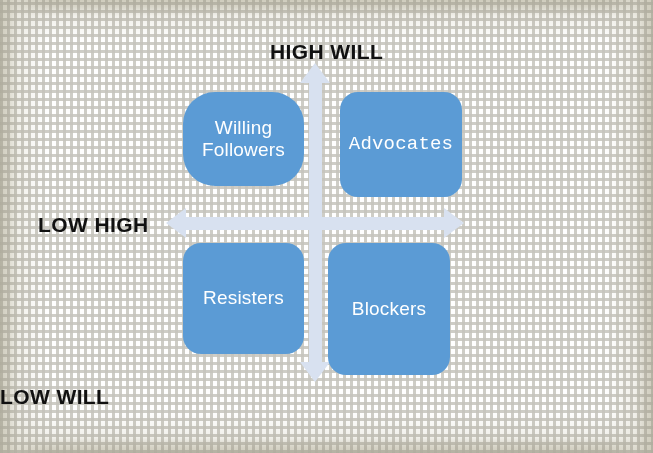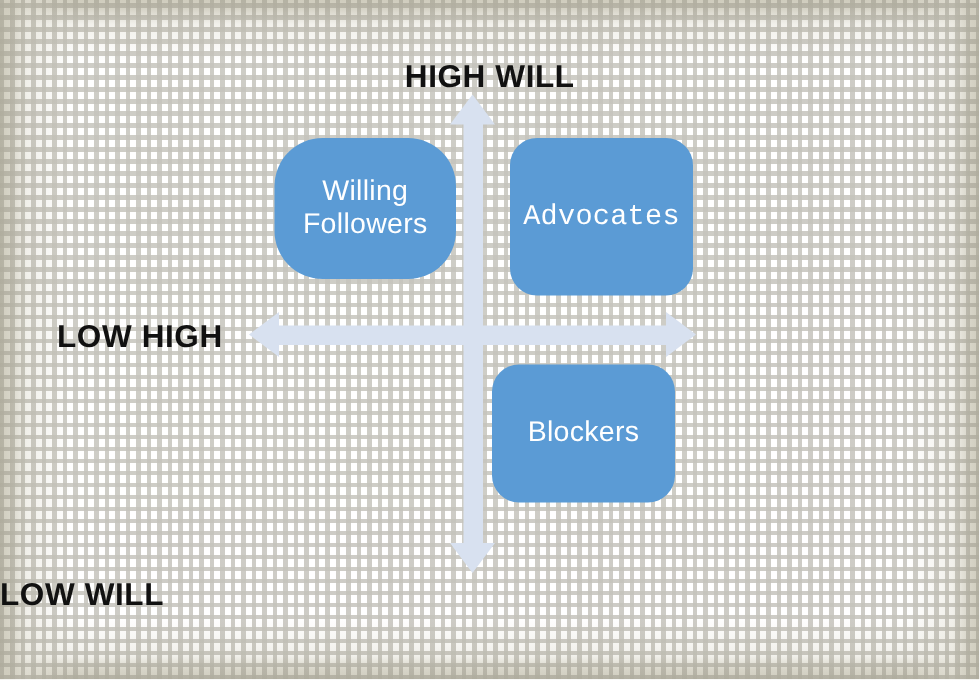--- a/index.html
+++ b/index.html
@@ -119,21 +119,21 @@
     font-size: 19px;
     line-height: 1.18;
     font-weight: 400;
     letter-spacing: .2px;
     box-sizing: border-box;
     padding: 4px 8px;
   }
   .quad-tl { left: 183px; top: 92px;  width: 121px; height: 94px; border-radius: 32px; }
   .quad-tr { left: 340px; top: 92px;  width: 122px; height: 105px; font-family: Liberation Mono, monospace; }
   .quad-bl { left: 183px; top: 243px; width: 121px; height: 111px; }
-  .quad-br { left: 328px; top: 243px; width: 122px; height: 92px; }
+  .quad-br { left: 328px; top: 243px; width: 122px; height: 132px; }
   .quad-label { white-space: pre-line; display: block; }
 
   
   .axis-label {
     position: absolute;
     font-weight: bold;
     color: #111111;
     font-size: 21px;
     letter-spacing: .4px;
     white-space: nowrap;
@@ -162,20 +162,23 @@
     <div class="arrow-head arrow-right"></div>
   </div>
 
   <div class="quad quad-tl">
     <span class="quad-label">Willing
 Followers</span>
   </div>
   <div class="quad quad-tr">
     <span class="quad-label">Advocates</span>
   </div>
+  <div class="quad quad-bl">
+    <span class="quad-label">Resisters</span>
+  </div>
   <div class="quad quad-br">
     <span class="quad-label">Blockers</span>
   </div>
 
   <div class="axis-label label-high-will">HIGH WILL</div>
   <div class="axis-label label-low-will">LOW WILL</div>
   <div class="axis-label label-low-skill">LOW HIGH</div>
 
 </div>
 

